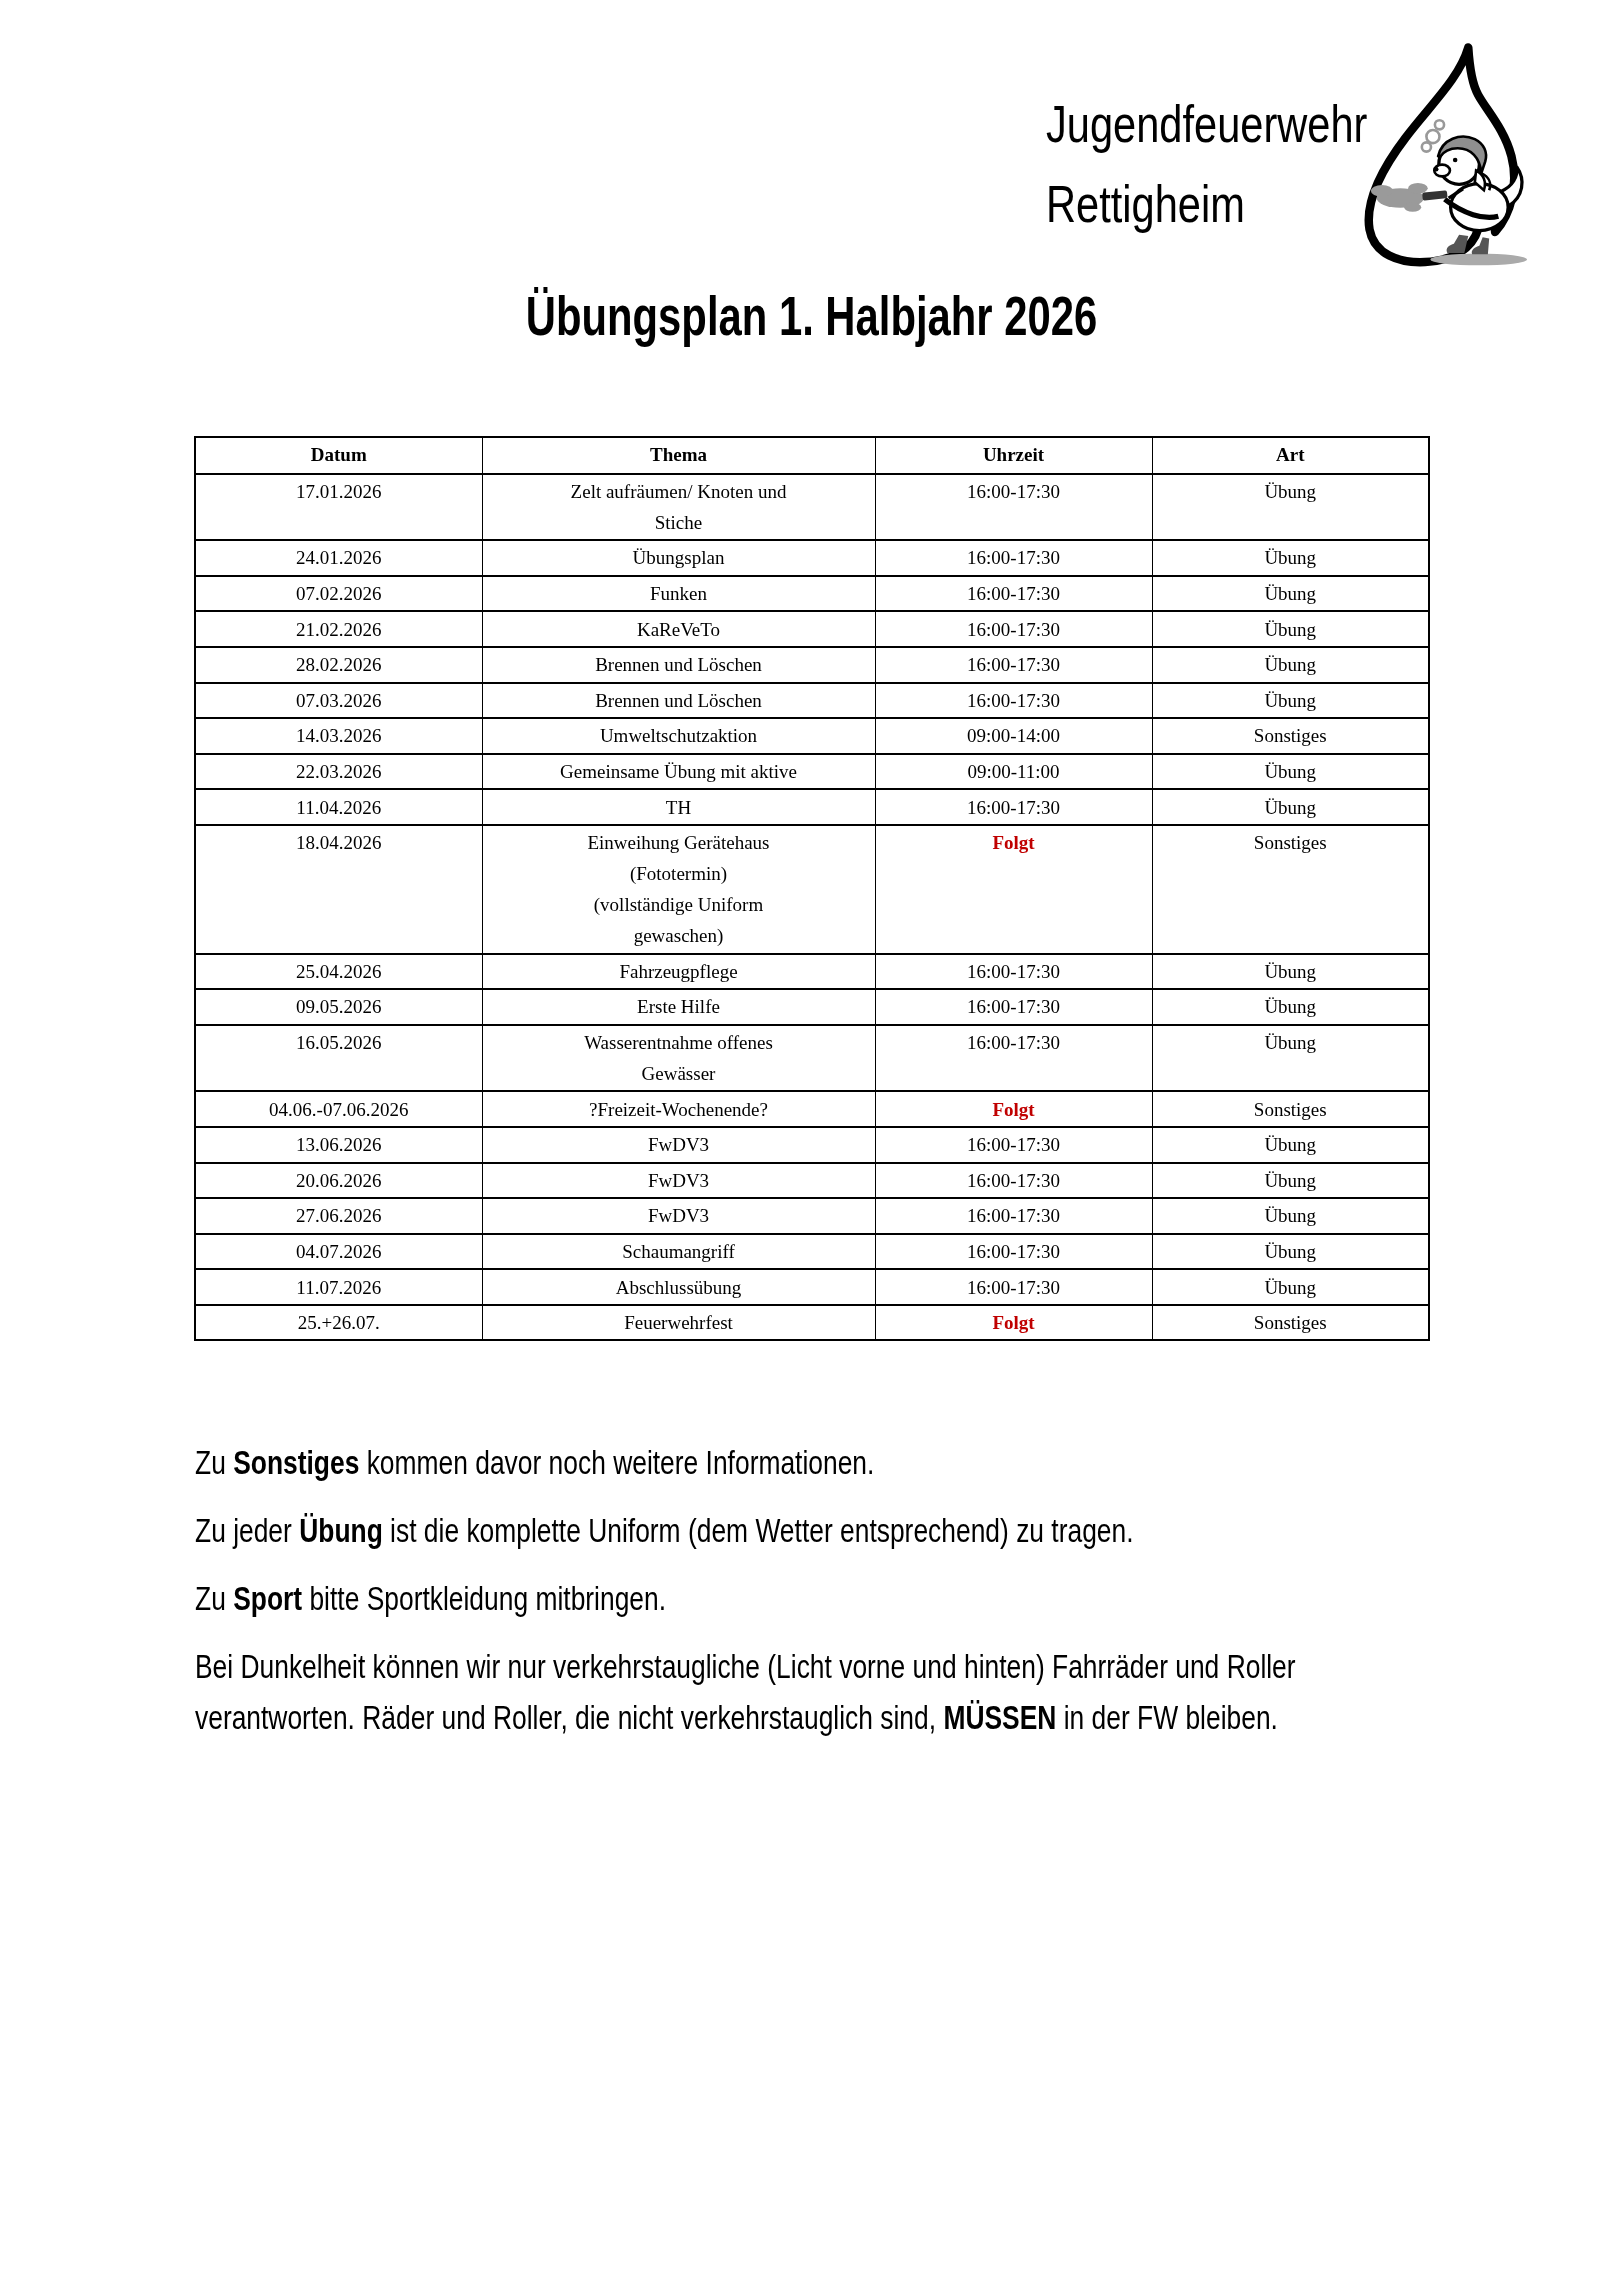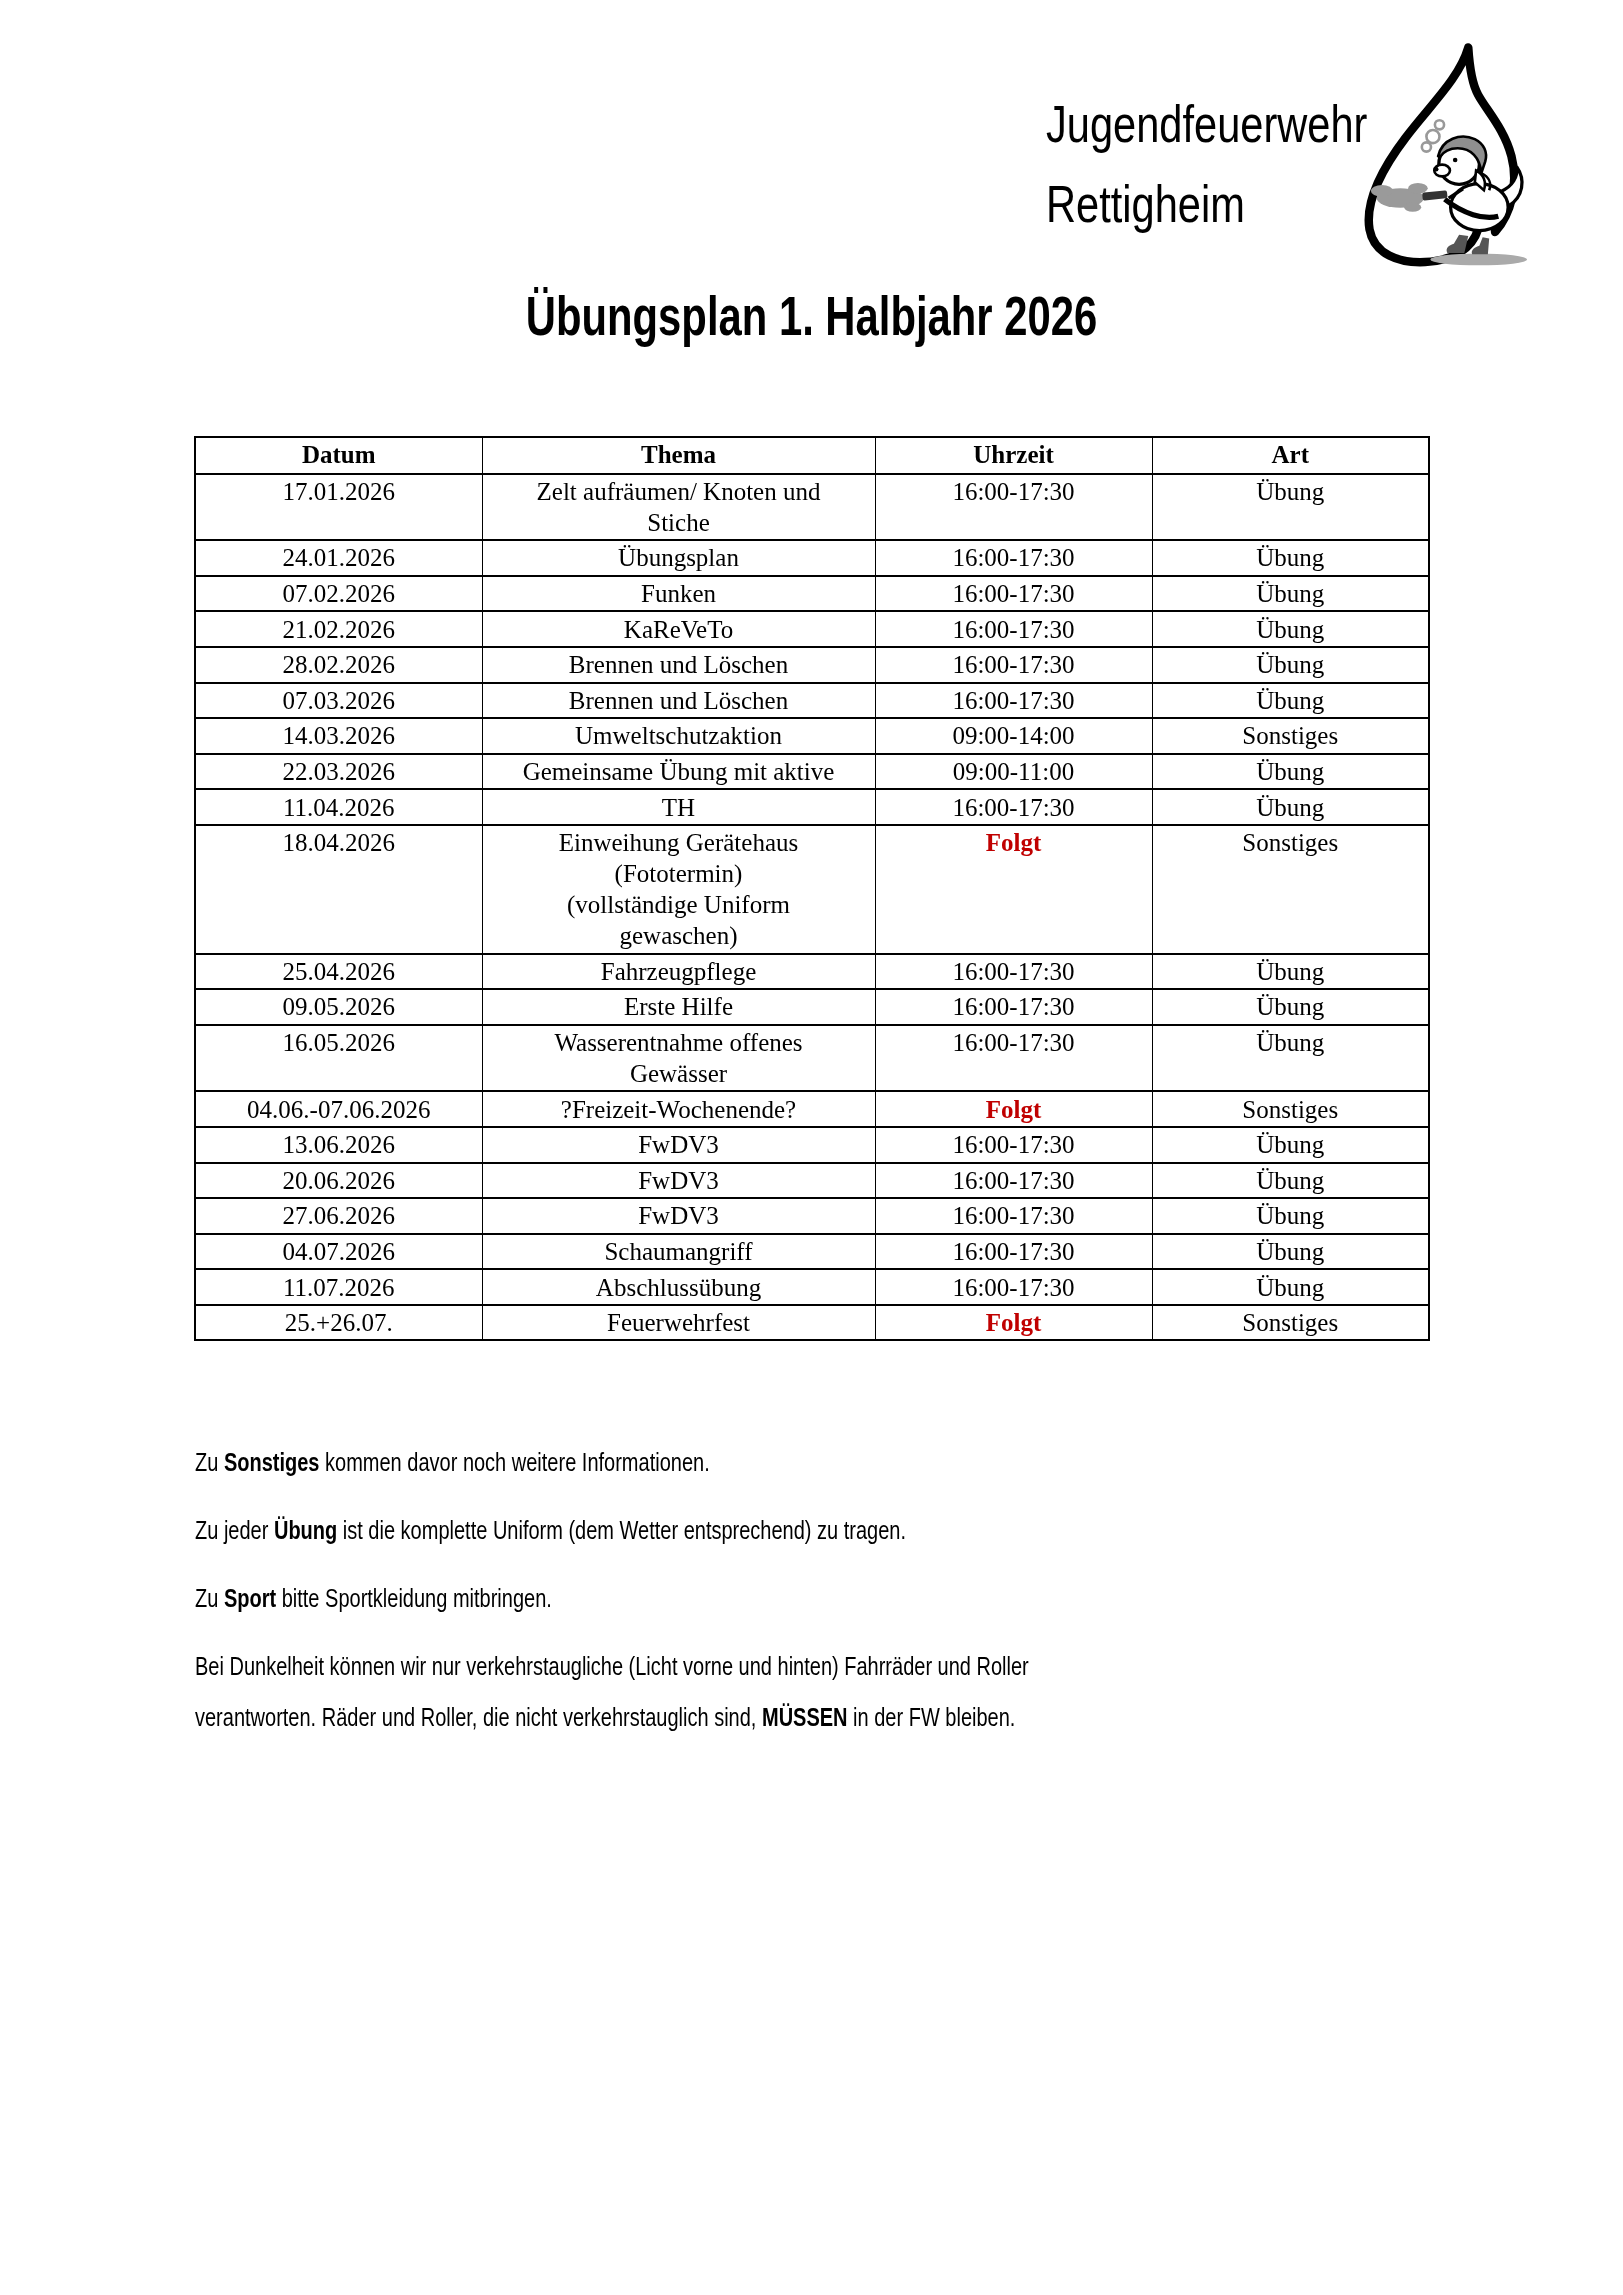--- a/index.html
+++ b/index.html
@@ -23,33 +23,33 @@
     position: absolute; top: 280px; left: 0; width: 1623px; margin: 0;
     text-align: center; font-weight: 700; font-size: 55px; line-height: 73px;
     transform: scaleX(.76);
   }
 
   
   .schedule {
     position: absolute; left: 194px; top: 436px; width: 1235px;
     border-collapse: collapse; table-layout: fixed;
     border: 2.6px solid #000;
-    font-family: "Liberation Serif", serif; font-size: 25px;
+    font-family: "Liberation Serif", serif; font-size: 19px;
   }
   .schedule th, .schedule td {
     border: 1.3px solid #000; border-top-width: 2px; border-bottom-width: 2px;
     text-align: center; vertical-align: top;
     padding: 1.3px 3.9px; line-height: 31px; white-space: pre-line;
     overflow: hidden;
   }
   .schedule th { font-weight: 700; line-height: 32px; }
   td.folgt { color: var(--folgt, #c00000); font-weight: 700; }
 
   
-  .notes { position: absolute; left: 195px; top: 1437px; width: 1413px; font-size: 25px; }
+  .notes { position: absolute; left: 195px; top: 1437px; width: 1413px; font-size: 33px; }
   .notes p { margin: 0 0 17px 0; line-height: 51px; white-space: pre-line;
              transform: scaleX(.80); transform-origin: 0 0; }
   .b { font-weight: 700; }
 </style>
 </head>
 <body>
 
 <div class="page">
 
   <header>

